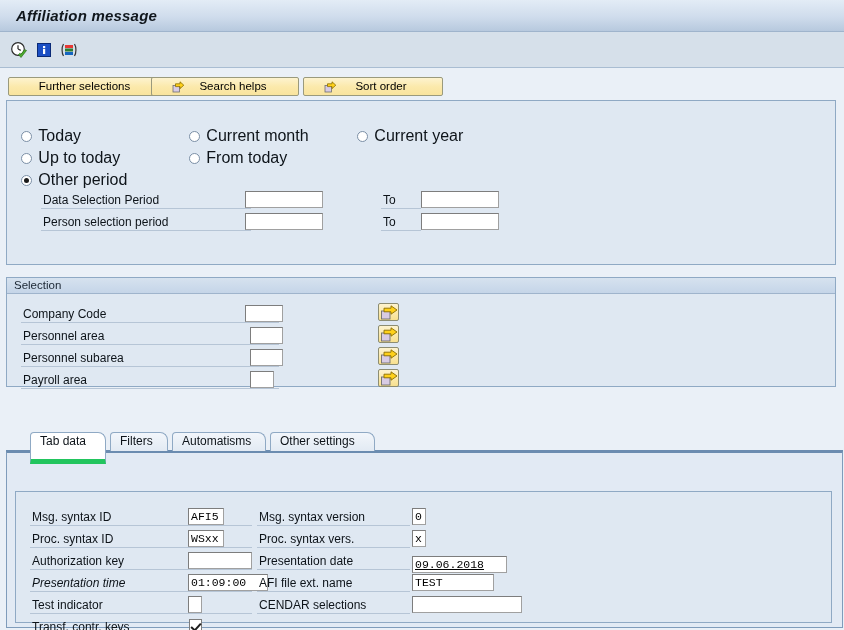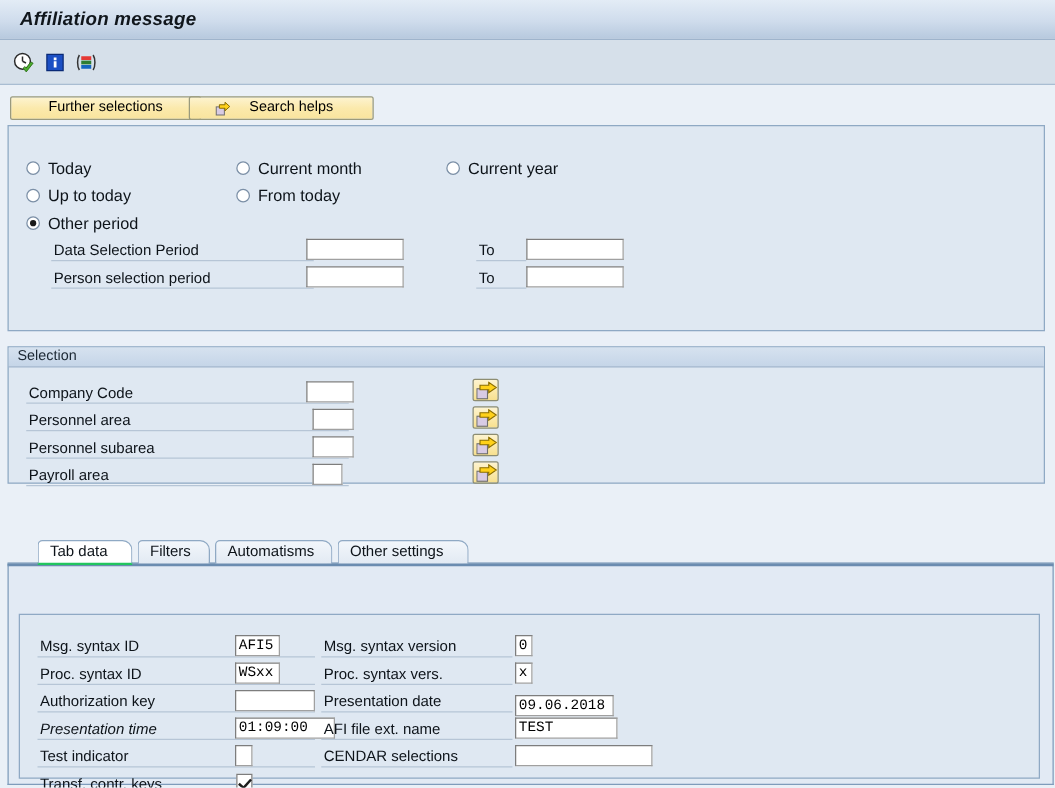--- a/index.html
+++ b/index.html
@@ -143,21 +143,21 @@
     content: "";
     position: absolute;
     left: 2px; top: 2px;
     width: 5px; height: 5px;
     border-radius: 50%;
     background: #1a1a1a;
   }
   .radio-label {
     display: inline-block;
     margin-left: 3px;
-    font-size: 13px;
+    font-size: 16px;
     color: #0d1319;
     vertical-align: 0px;
   }
 
   
   .flabel {
     position: absolute;
     font-size: 12px;
     color: #0d1319;
     white-space: nowrap;
@@ -231,22 +231,22 @@
     color: #0d1319;
     line-height: 17px;
     padding: 0 9px;
     white-space: nowrap;
     cursor: pointer;
   }
   .tab.active {
     background: #ffffff;
     font-weight: normal;
     z-index: 5;
-    border-bottom: 2px solid #22c55e;
-    height: 20px;
+    border-bottom: 5px solid #22c55e;
+    height: 32px;
   }
   #tabpanel {
     position: absolute;
     left: 0; top: 19px;
     width: 837px; height: 177px;
     background: #e2eaf4;
     border: 1px solid #7f9cbb;
     border-top: 2px solid #6b8cb0;
     box-sizing: border-box;
   }
@@ -330,20 +330,29 @@
   <div class="sap-btn" id="btn-search">
     <span class="btn-arrow">
       <svg width="13" height="13" viewBox="0 0 13 13">
         <rect x="1" y="5.5" width="6.5" height="6.5" fill="#d8cbe4" stroke="#6f6f6f" stroke-width="0.8"></rect>
         <path d="M3.5 3.8 L8 3.8 L8 1.8 L11.8 5.2 L8 8.6 L8 6.6 L3.5 6.6 Z" fill="#ffd11a" stroke="#8a6d00" stroke-width="0.8"></path>
       </svg>
     </span>
     <span>Search helps</span>
   </div>
 
+  <div class="sap-btn" id="btn-sort">
+    <span class="btn-arrow">
+      <svg width="13" height="13" viewBox="0 0 13 13">
+        <rect x="1" y="5.5" width="6.5" height="6.5" fill="#d8cbe4" stroke="#6f6f6f" stroke-width="0.8"></rect>
+        <path d="M3.5 3.8 L8 3.8 L8 1.8 L11.8 5.2 L8 8.6 L8 6.6 L3.5 6.6 Z" fill="#ffd11a" stroke="#8a6d00" stroke-width="0.8"></path>
+      </svg>
+    </span>
+    <span>Sort order</span>
+  </div>
 </div>
 
 <div class="groupbox" id="grp-period">
 
   <div class="radio-row" style="left:14px; top:26px;">
     <span class="radio"></span>
     <span class="radio-label">Today</span>
   </div>
   <div class="radio-row" style="left:182px; top:26px;">
     <span class="radio"></span>
@@ -467,21 +476,21 @@
       <div class="field-underline" style="left:241px; top:33px; width:153px;"></div>
       <div class="flabel" style="left:243px; top:18px;">Msg. syntax version</div>
       <div class="finput" style="left:396px; top:16px; width:14px;">0</div>
 
       <div class="field-underline" style="left:241px; top:55px; width:153px;"></div>
       <div class="flabel" style="left:243px; top:40px;">Proc. syntax vers.</div>
       <div class="finput" style="left:396px; top:38px; width:14px;">x</div>
 
       <div class="field-underline" style="left:241px; top:77px; width:153px;"></div>
       <div class="flabel" style="left:243px; top:62px;">Presentation date</div>
-      <div class="finput" style="left:396px; top:64px; width:79px;">09.06.2018</div>
+      <div class="finput" style="left:396px; top:64px; width:95px;text-decoration:underline;">09.06.2018</div>
 
       <div class="field-underline" style="left:241px; top:99px; width:153px;"></div>
       <div class="flabel" style="left:243px; top:84px;">AFI file ext. name</div>
       <div class="finput" style="left:396px; top:82px; width:82px;">TEST</div>
 
       <div class="field-underline" style="left:241px; top:121px; width:153px;"></div>
       <div class="flabel" style="left:243px; top:106px;">CENDAR selections</div>
       <div class="finput" style="left:396px; top:104px; width:110px;"></div>
 
     </div>

